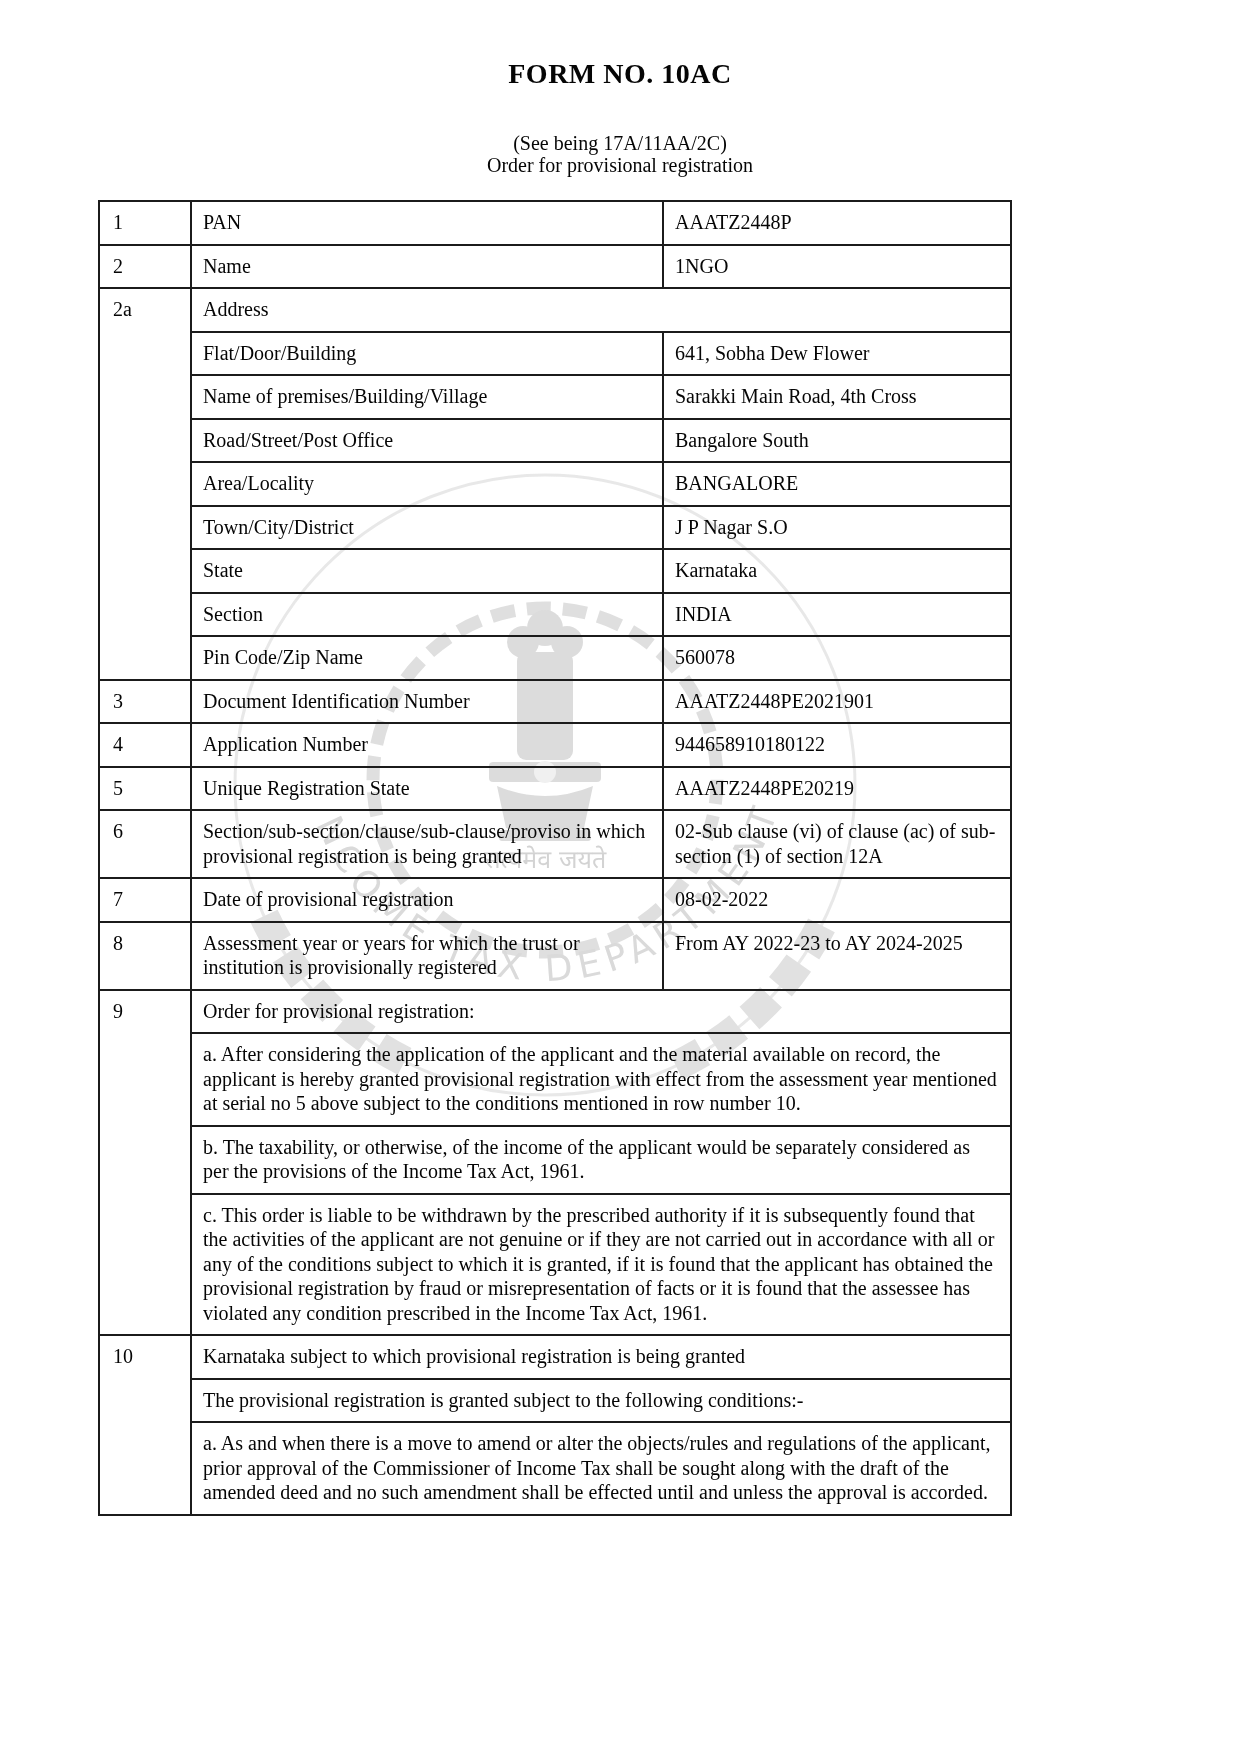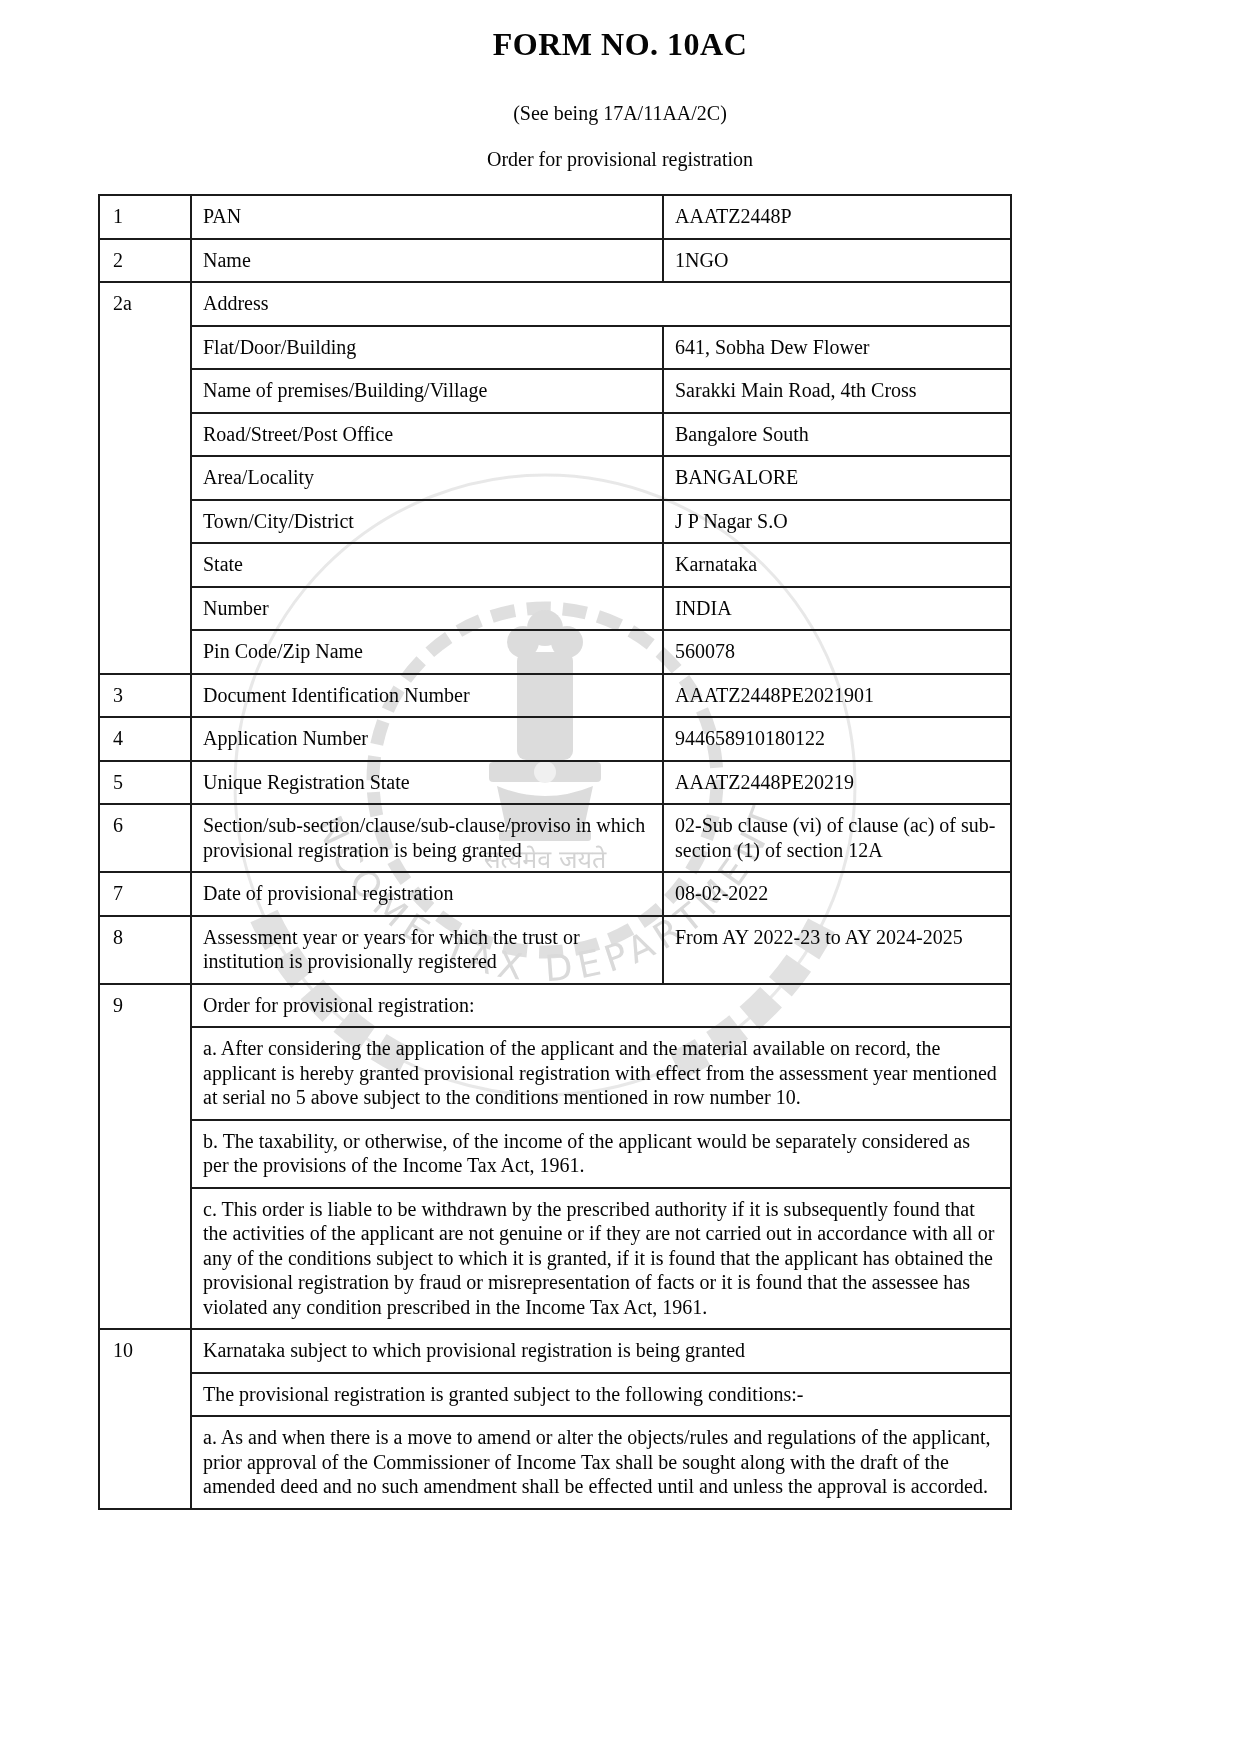--- a/index.html
+++ b/index.html
@@ -7,26 +7,26 @@
     position:relative;
     width:1240px; height:1755px;
     background:#ffffff;
     font-family:"Liberation Serif", serif;
     color:#050505;
     overflow:hidden;
   }
   
   .hdr { position:relative; z-index:2; text-align:center; }
   .hdr h1 {
-    margin:0; padding-top:26px;
-    font-size:32px; line-height:36px; font-weight:bold;
+    margin:0; padding-top:56px;
+    font-size:28px; line-height:36px; font-weight:bold;
     letter-spacing:0.5px;
   }
   .hdr .rule-ref { margin-top:40px; font-size:20px; line-height:22px; }
-  .hdr .order-cap { margin-top:24px; font-size:20px; line-height:22px; }
+  .hdr .order-cap { margin-top:0; font-size:20px; line-height:22px; }
   
   .watermark {
     position:absolute; left:145px; top:390px;
     width:800px; height:800px;
     z-index:0; pointer-events:none; opacity:0.9;
   }
   .watermark text { font-family:"DejaVu Sans", sans-serif; }
   
   table.form {
     position:relative; z-index:1;
@@ -122,21 +122,21 @@
       </tr>
       <tr>
         <td>Town/City/District</td>
         <td>J P Nagar S.O</td>
       </tr>
       <tr>
         <td>State</td>
         <td>Karnataka</td>
       </tr>
       <tr>
-        <td>Number</td>
+        <td>Section</td>
         <td>INDIA</td>
       </tr>
       <tr>
         <td>Pin Code/Zip Name</td>
         <td>560078</td>
       </tr>
       <tr>
         <td class="num">3</td>
         <td>Document Identification Number</td>
         <td>AAATZ2448PE2021901</td>

